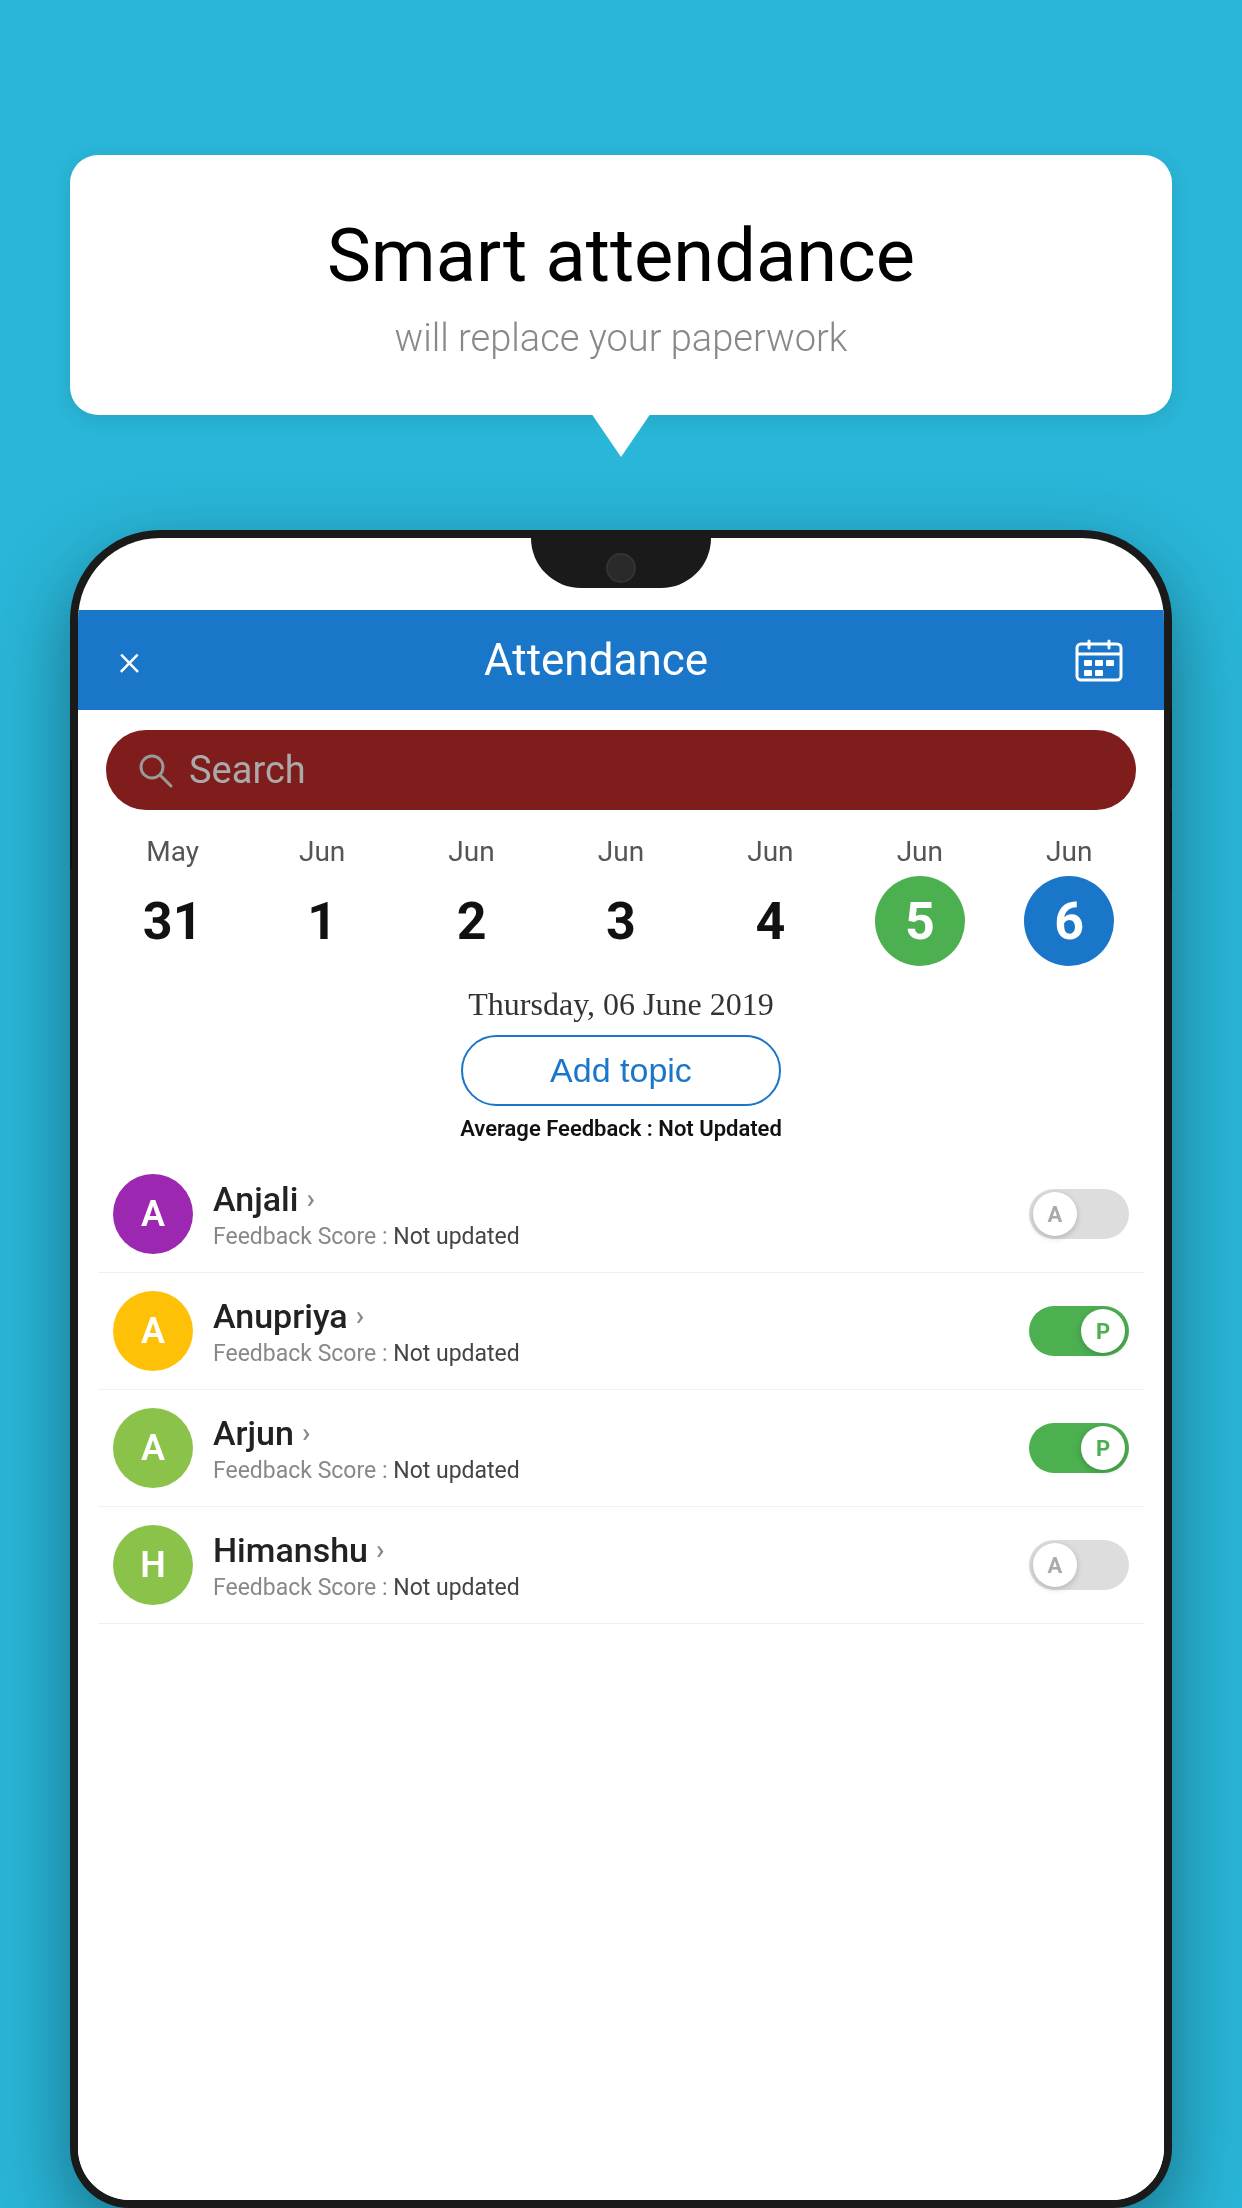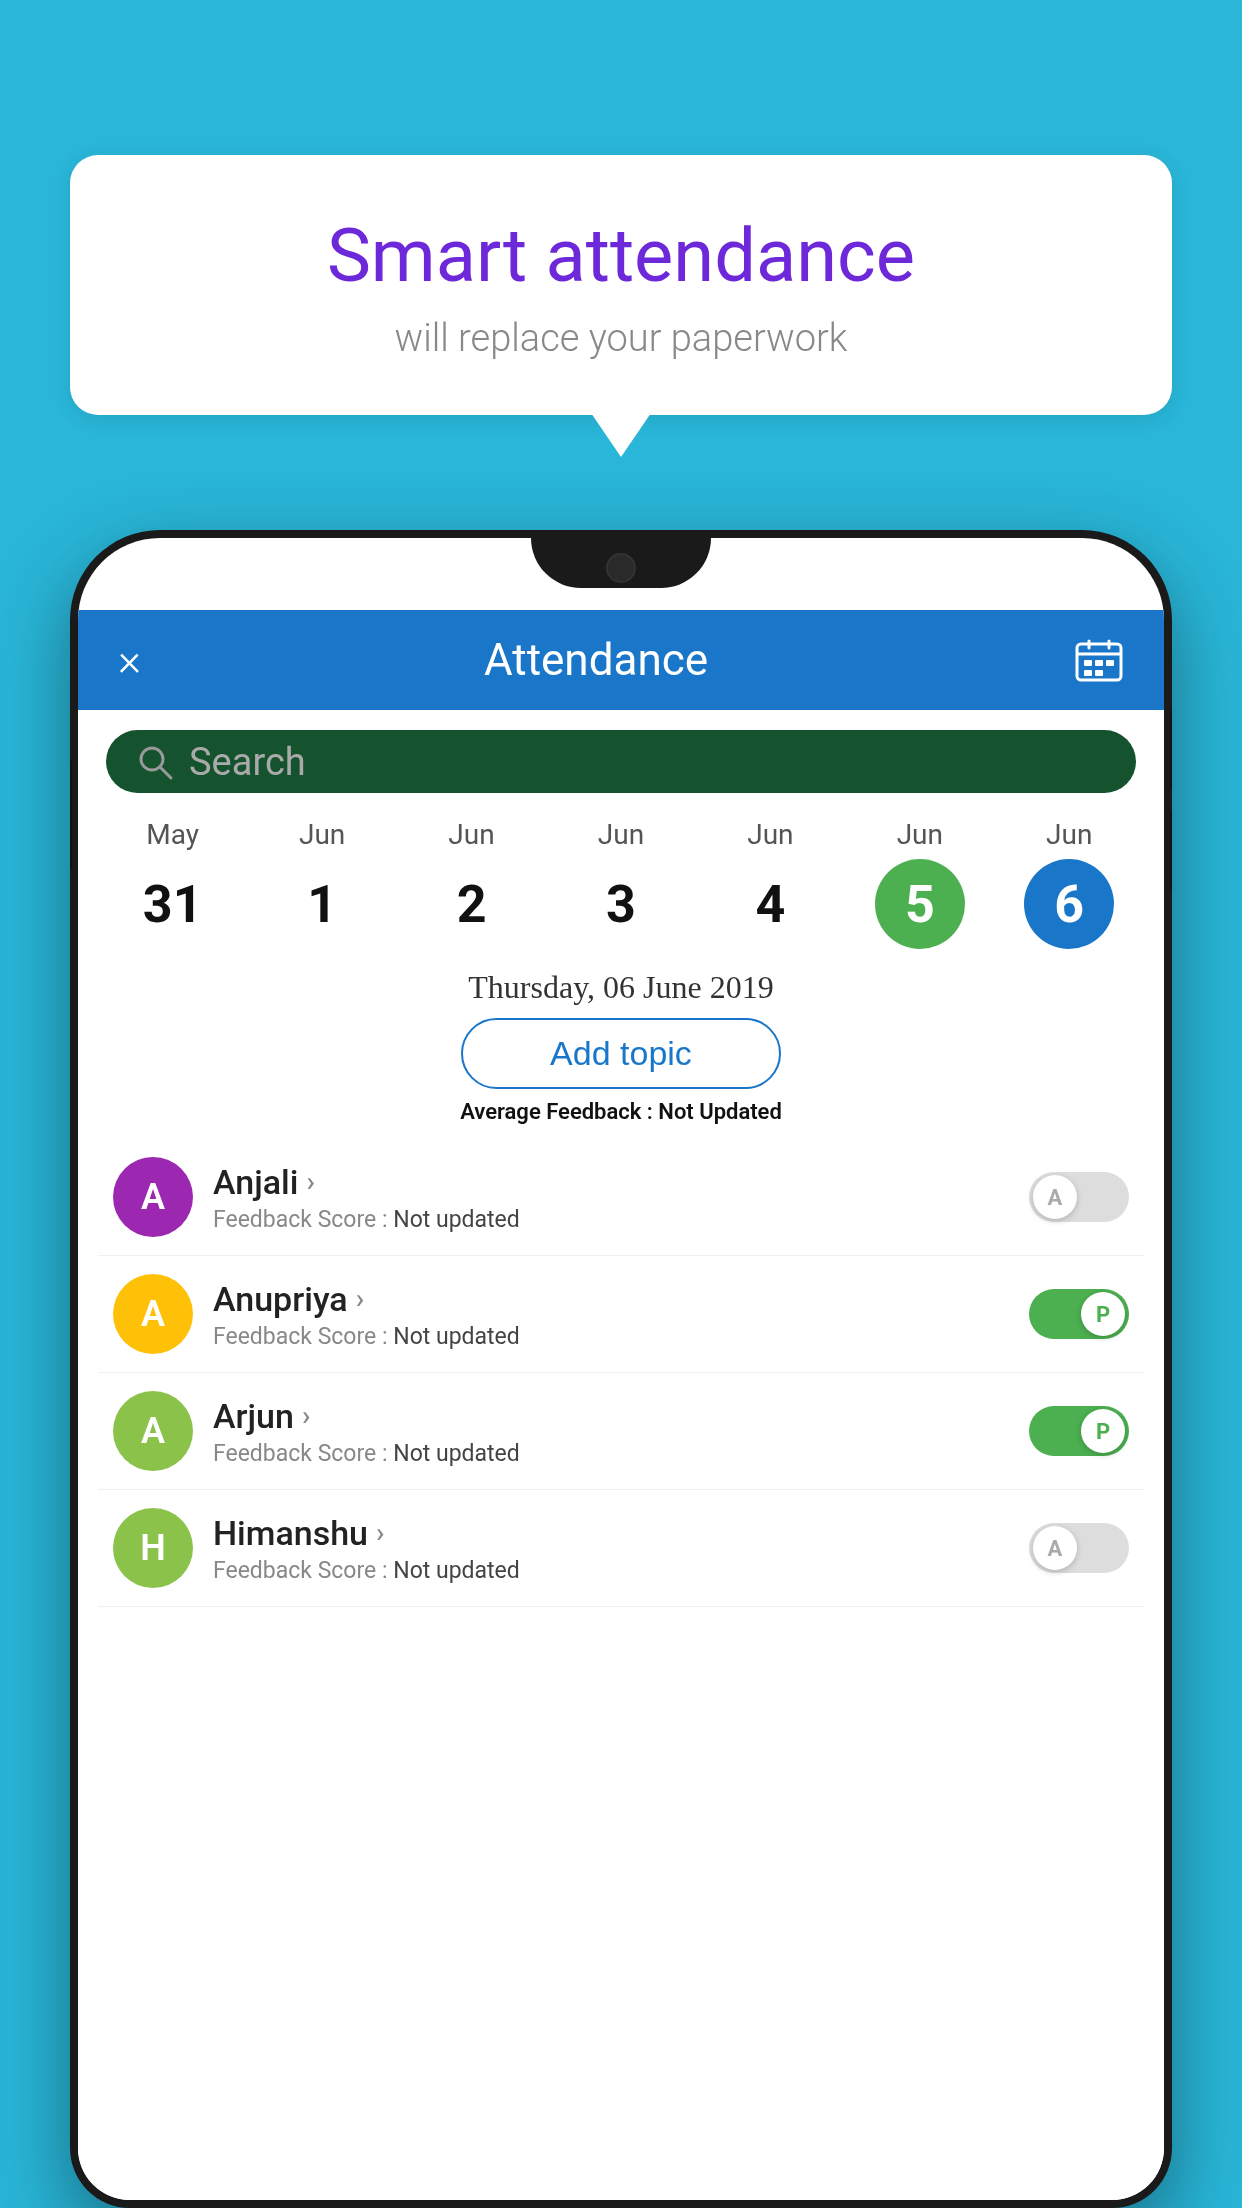--- a/index.html
+++ b/index.html
@@ -38,21 +38,21 @@
       left: 50%;
       transform: translateX(-50%);
       width: 0;
       height: 0;
       border-left: 30px solid transparent;
       border-right: 30px solid transparent;
       border-top: 44px solid white;
     }
     .bubble-title {
       font-size: 74px;
-      color: #6d28d9;
+      color: #000000;
       font-weight: 400;
       line-height: 1.1;
       margin-bottom: 20px;
     }
     .bubble-subtitle {
       font-size: 38px;
       color: #888;
       font-weight: 300;
     }
 
@@ -164,23 +164,23 @@
       left: 0;
       right: 0;
       bottom: 0;
       background: white;
       overflow: hidden;
     }
 
     
     .search-bar {
       margin: 20px 28px 10px;
-      background: #14532d;
+      background: #7f1d1d;
       border-radius: 40px;
-      height: 63px;
+      height: 80px;
       display: flex;
       align-items: center;
       padding: 0 30px;
       gap: 15px;
     }
     .search-input {
       font-size: 38px;
       color: #aaa;
       border: none;
       background: transparent;

